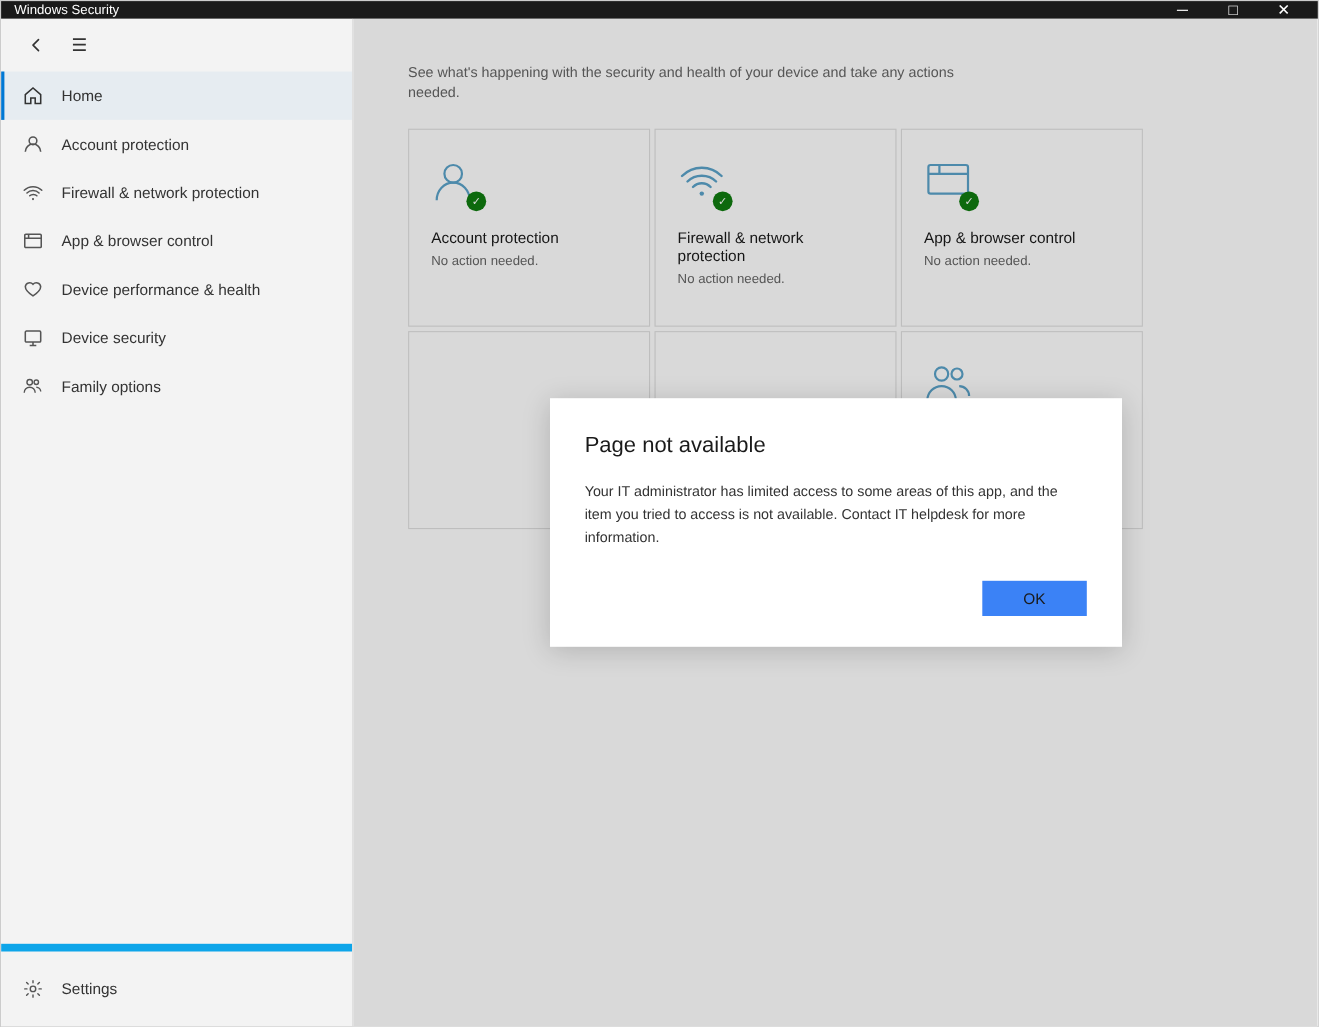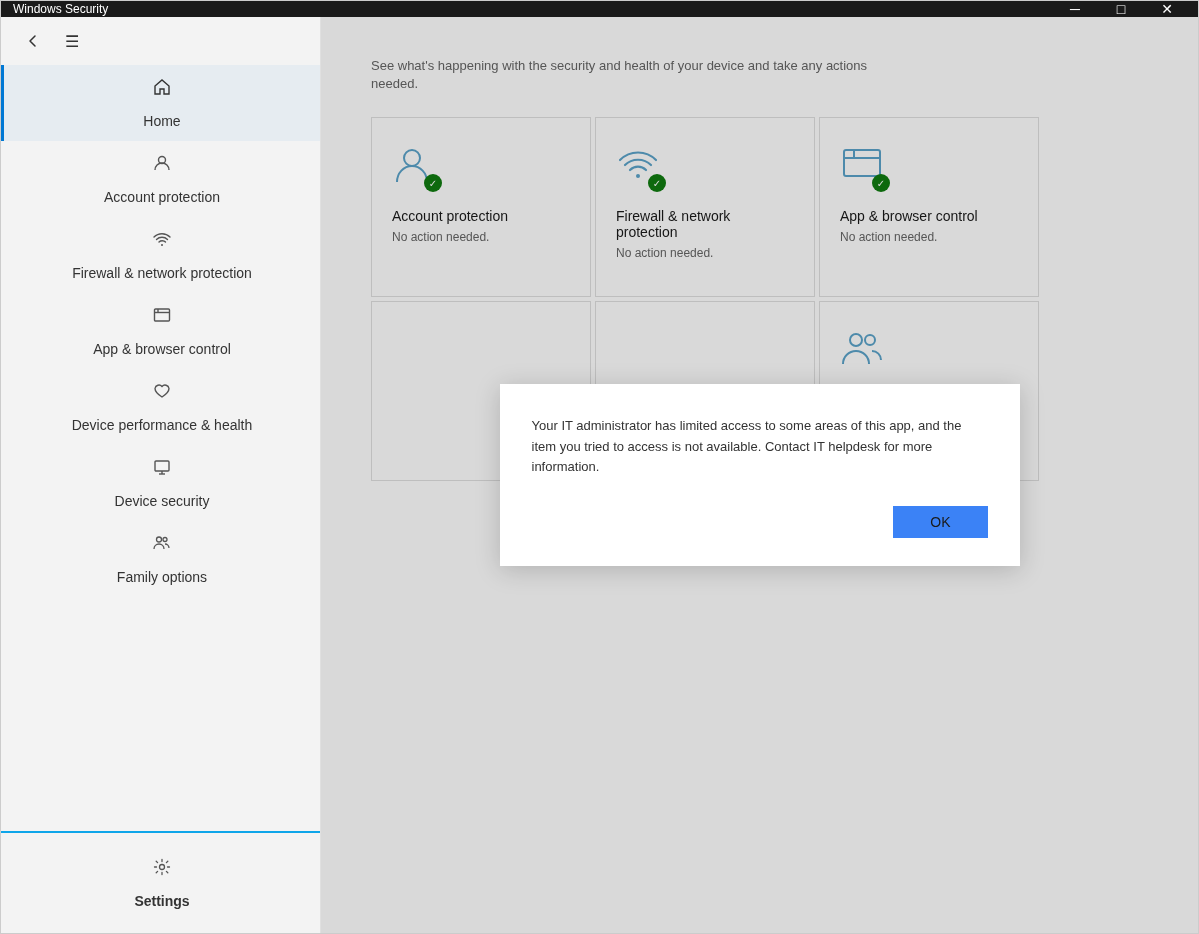--- a/index.html
+++ b/index.html
@@ -96,40 +96,38 @@
     .nav-item {
       display: flex;
       align-items: center;
       padding: 12px 16px;
       gap: 16px;
       cursor: pointer;
       color: #333;
       font-size: 14px;
       border-left: 3px solid transparent;
       text-decoration: none;
-      flex-direction: column;
     }
     .nav-item.active {
       border-left: 3px solid #0078d4;
       background: rgba(0,120,212,0.05);
     }
     .nav-icon {
       width: 20px;
       height: 20px;
       display: flex;
       align-items: center;
       justify-content: center;
       color: #555;
       font-size: 16px;
       flex-shrink: 0;
     }
     .sidebar-bottom {
       padding: 12px 0;
-      border-top: 2px solid #0ea5e9;
-      font-weight: bold;
+      border-top: 7px solid #0ea5e9;
     }
     
     .main-content {
       flex: 1;
       background: #fff;
       padding: 40px 50px;
       overflow-y: auto;
       position: relative;
     }
     .page-title {
@@ -412,20 +410,21 @@
               <path d="M32 25c5 0 9 4 9 9" stroke="#5ba3c9" stroke-width="2" fill="none"></path>
             </svg>
           </div>
           <div class="card-title">Family options</div>
           <div class="card-description">Manage how your family uses their devices.</div>
         </div>
       </div>
 
       <div class="overlay">
         <div class="dialog">
+          <div class="dialog-title">Page not available</div>
           <div class="dialog-message">Your IT administrator has limited access to some areas of this app, and the item you tried to access is not available. Contact IT helpdesk for more information.</div>
           <div class="dialog-actions">
             <button class="btn-ok">OK</button>
           </div>
         </div>
       </div>
     </div>
   </div>
 </div>
 

